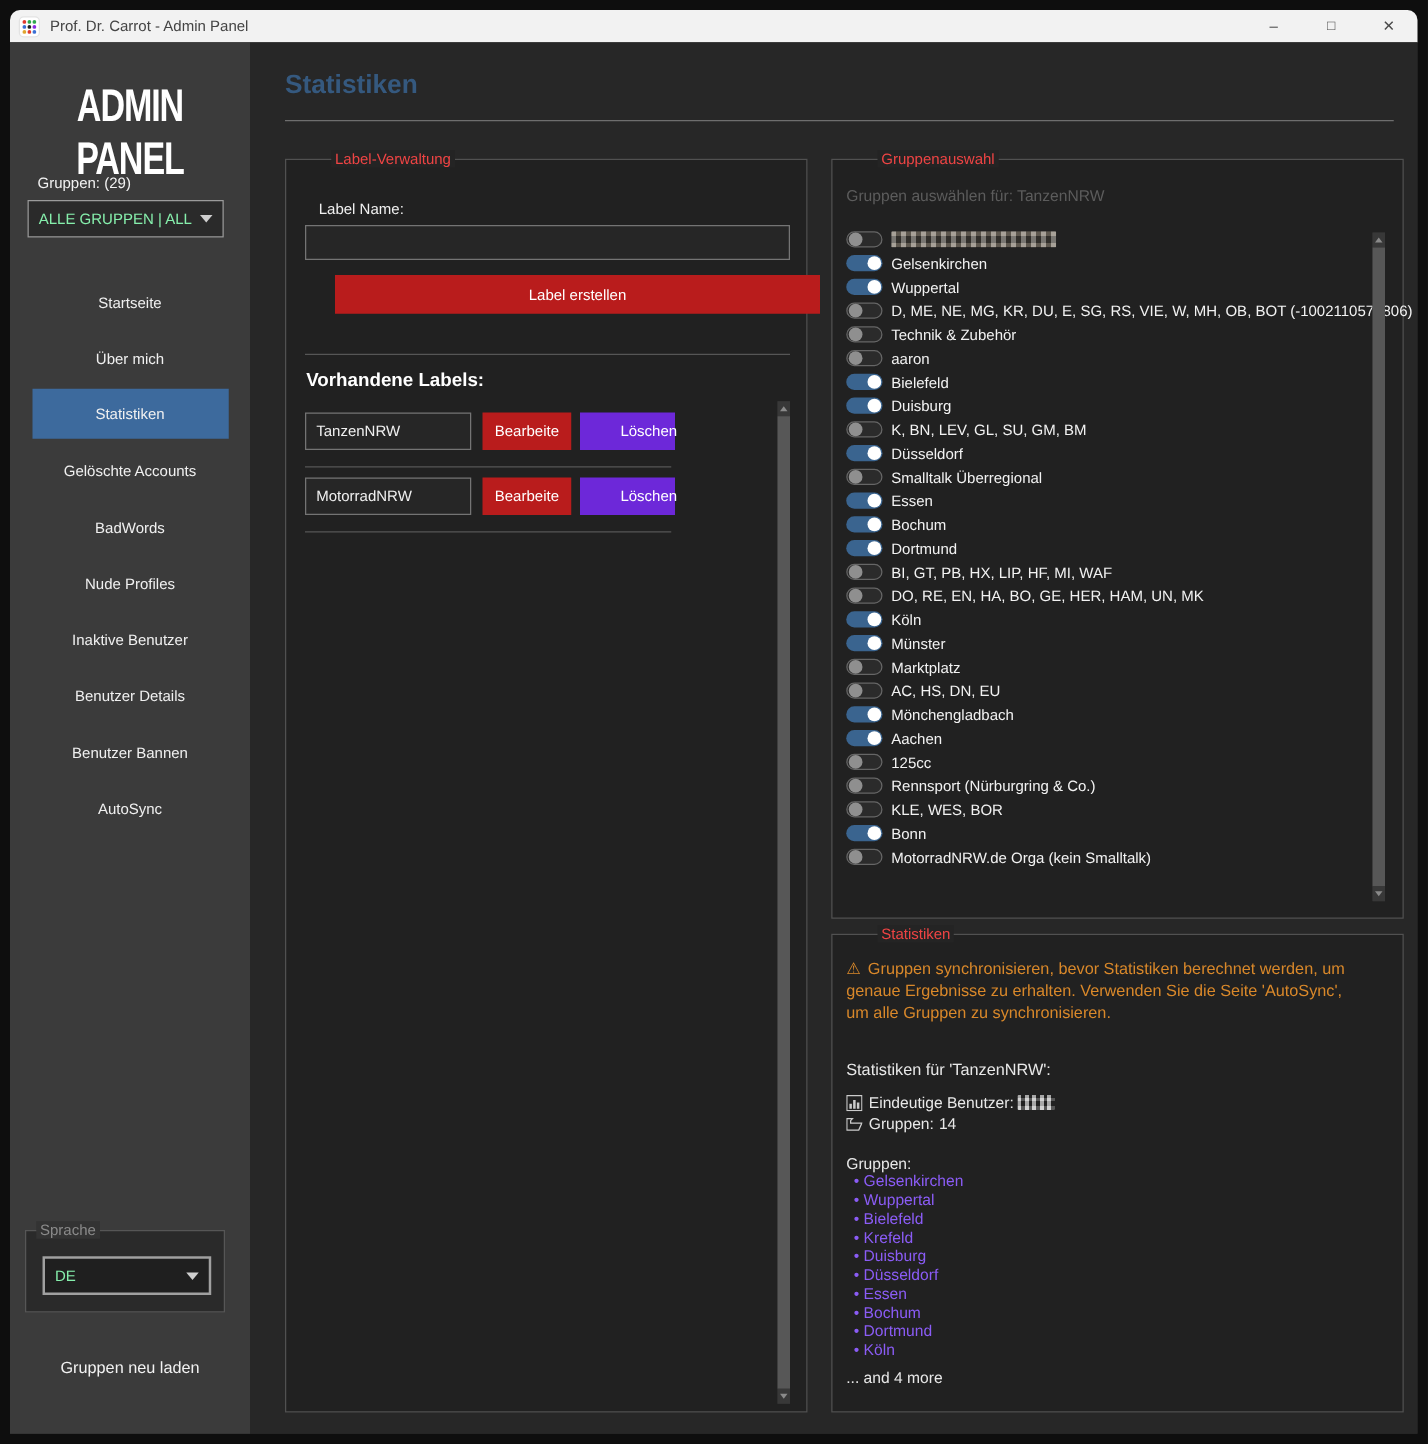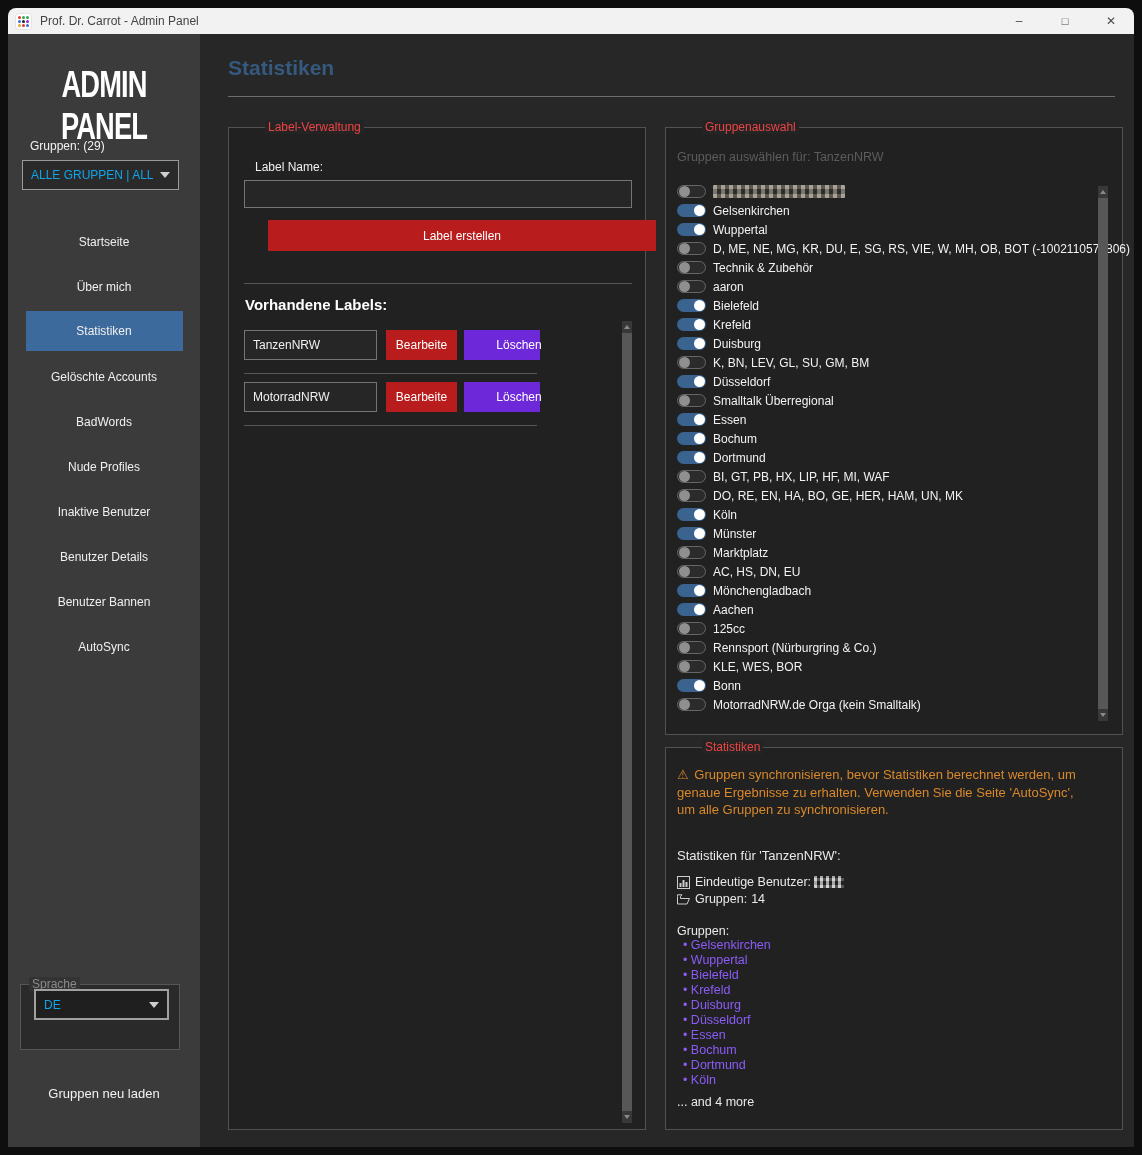--- a/index.html
+++ b/index.html
@@ -21,32 +21,32 @@
 
   
   .app{position:absolute;left:8px;top:34px;width:1126px;height:1113px;background:#272727;}
 
   
   .sidebar{position:absolute;left:0;top:0;width:192px;height:100%;background:#3b3b3b;}
   .brand{margin-top:36px;text-align:center;color:#ffffff;font-weight:bold;font-size:31px;
          letter-spacing:-1px;transform:scale(0.88,1.18);}
   .grp-label{position:absolute;left:22px;top:105px;font-size:12px;font-weight:normal;color:#f2f2f2;}
   .dropdown{position:absolute;display:flex;align-items:center;background:#2a2a2a;
-            border:1px solid #9a9a9a;color:#0ea5e9;font-size:12px;padding:0 8px;cursor:default;}
+            border:1px solid #9a9a9a;color:#86efac;font-size:12px;padding:0 8px;cursor:default;}
   .dd-groups{left:14px;top:126px;width:157px;height:30px;}
   .dd-arrow{margin-left:auto;width:0;height:0;border-left:5px solid transparent;
             border-right:5px solid transparent;border-top:6px solid #cfcfcf;}
   .nav{position:absolute;left:0;top:185px;width:100%;}
   .nav-item{width:157px;margin:0 auto;height:45px;display:flex;align-items:center;
             justify-content:center;color:#f0f0f0;font-size:12px;cursor:default;}
   .nav-item.active{background:#3d6a9d;height:40px;margin-top:2px;margin-bottom:3px;}
   .lang-box{position:absolute;left:12px;top:950px;width:160px;height:66px;background:#2a2a2a;
             border:1px solid #565656;}
   .lang-legend{position:absolute;left:8px;top:-8px;font-size:12px;color:#8a8a8a;background:#333333;padding:0 3px;}
-  .dd-lang{left:13px;top:4px;width:135px;height:31px;border:2px solid #a0a0a0;background:#1f1f1f;}
+  .dd-lang{left:13px;top:20px;width:135px;height:31px;border:2px solid #a0a0a0;background:#1f1f1f;}
   .reload{position:absolute;left:0;top:1052px;width:100%;text-align:center;font-size:13px;color:#f2f2f2;cursor:default;}
 
   
   .content{position:absolute;left:192px;top:0;right:0;bottom:0;background:#272727;}
   .page-title{position:absolute;left:28px;top:22px;font-size:21px;font-weight:bold;color:#35597f;}
   .title-rule{position:absolute;left:28px;top:62px;width:887px;height:1px;background:#6e6e6e;}
 
   .panel{position:absolute;border:1px solid #515151;background:#212121;}
   .legend{position:absolute;left:8px;top:-8px;font-size:12px;color:#ef4444;background:#242424;padding:0 3px;margin-left:28px;}
 
@@ -237,26 +237,20 @@
             <div class="toggle-row">
               <span class="toggle on">
                 <span class="knob"></span>
               </span>
               <span class="t-label">Bielefeld</span>
             </div>
             <div class="toggle-row">
               <span class="toggle on">
                 <span class="knob"></span>
               </span>
-              <span class="t-label">Krefeld</span>
-            </div>
-            <div class="toggle-row">
-              <span class="toggle on">
-                <span class="knob"></span>
-              </span>
               <span class="t-label">Duisburg</span>
             </div>
             <div class="toggle-row">
               <span class="toggle off">
                 <span class="knob"></span>
               </span>
               <span class="t-label">K, BN, LEV, GL, SU, GM, BM</span>
             </div>
             <div class="toggle-row">
               <span class="toggle on">

